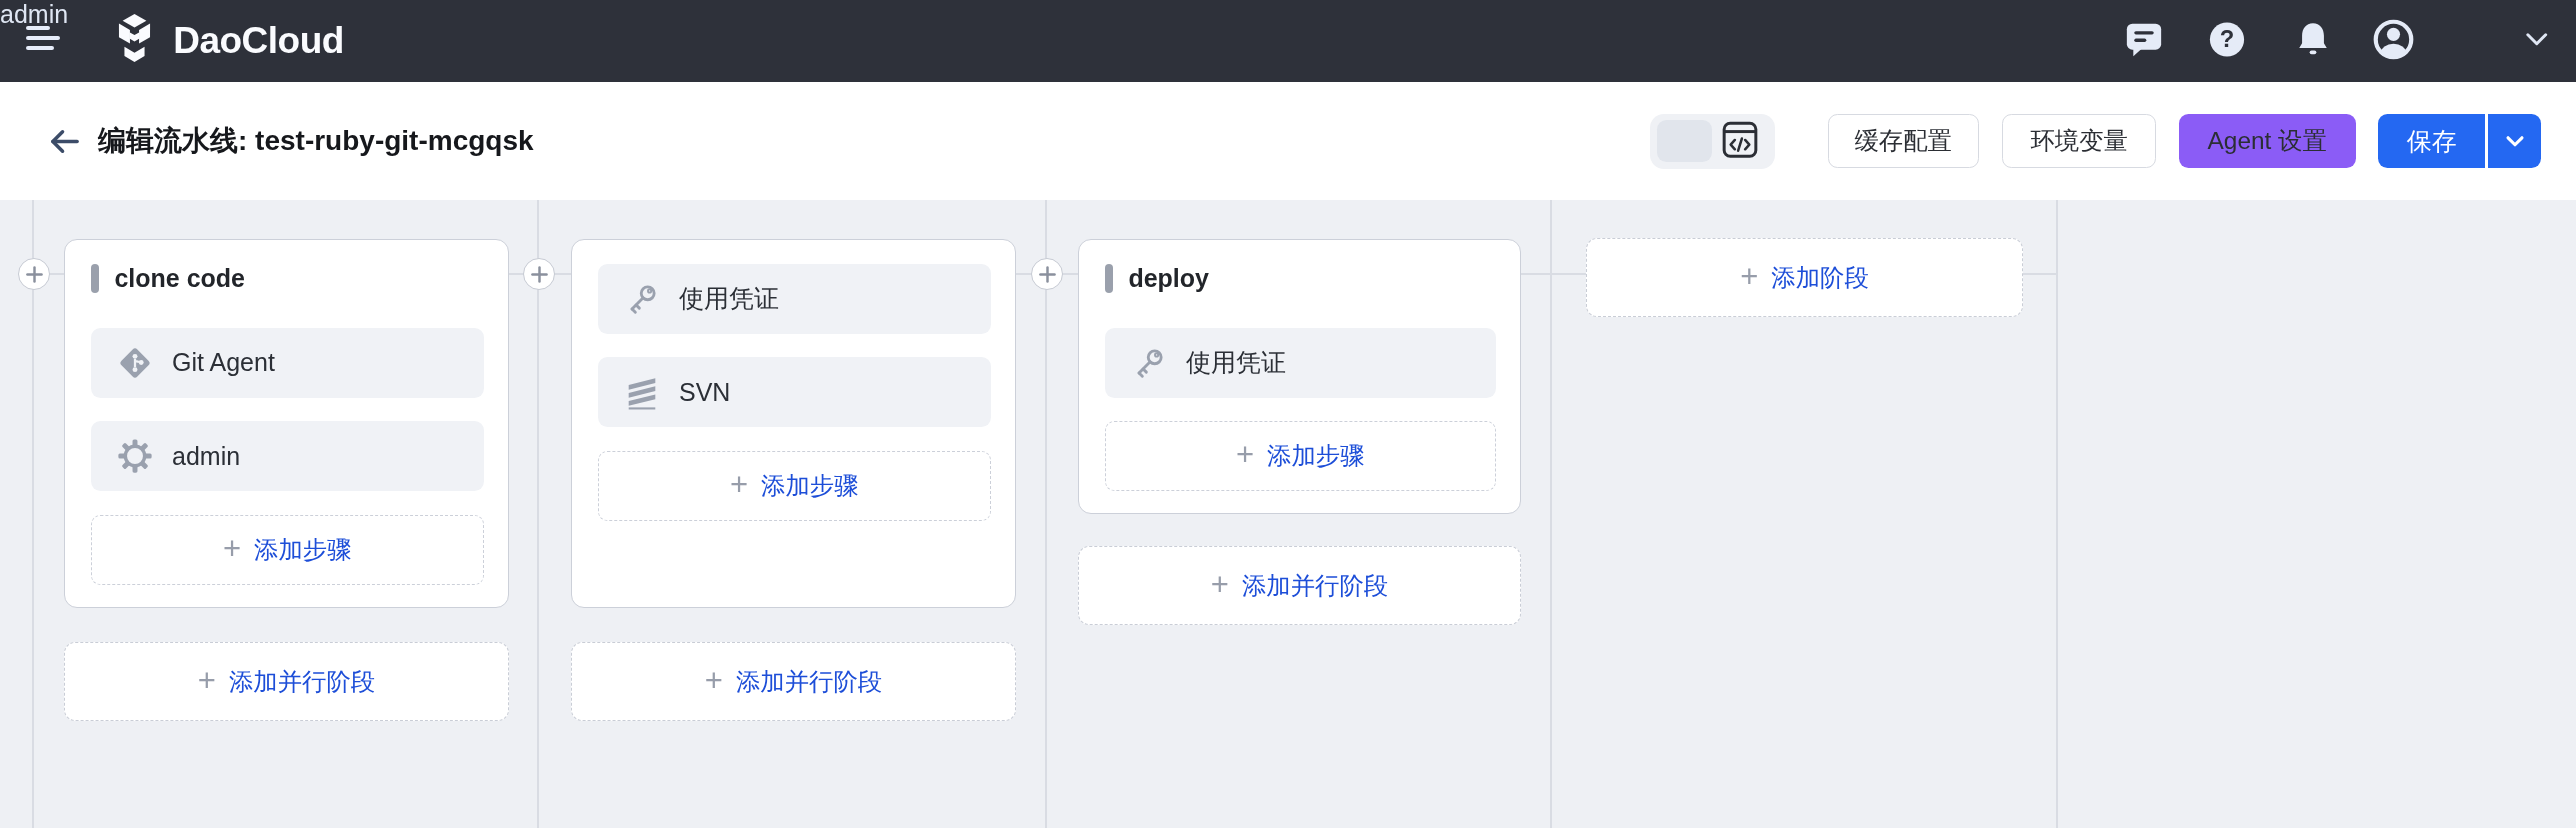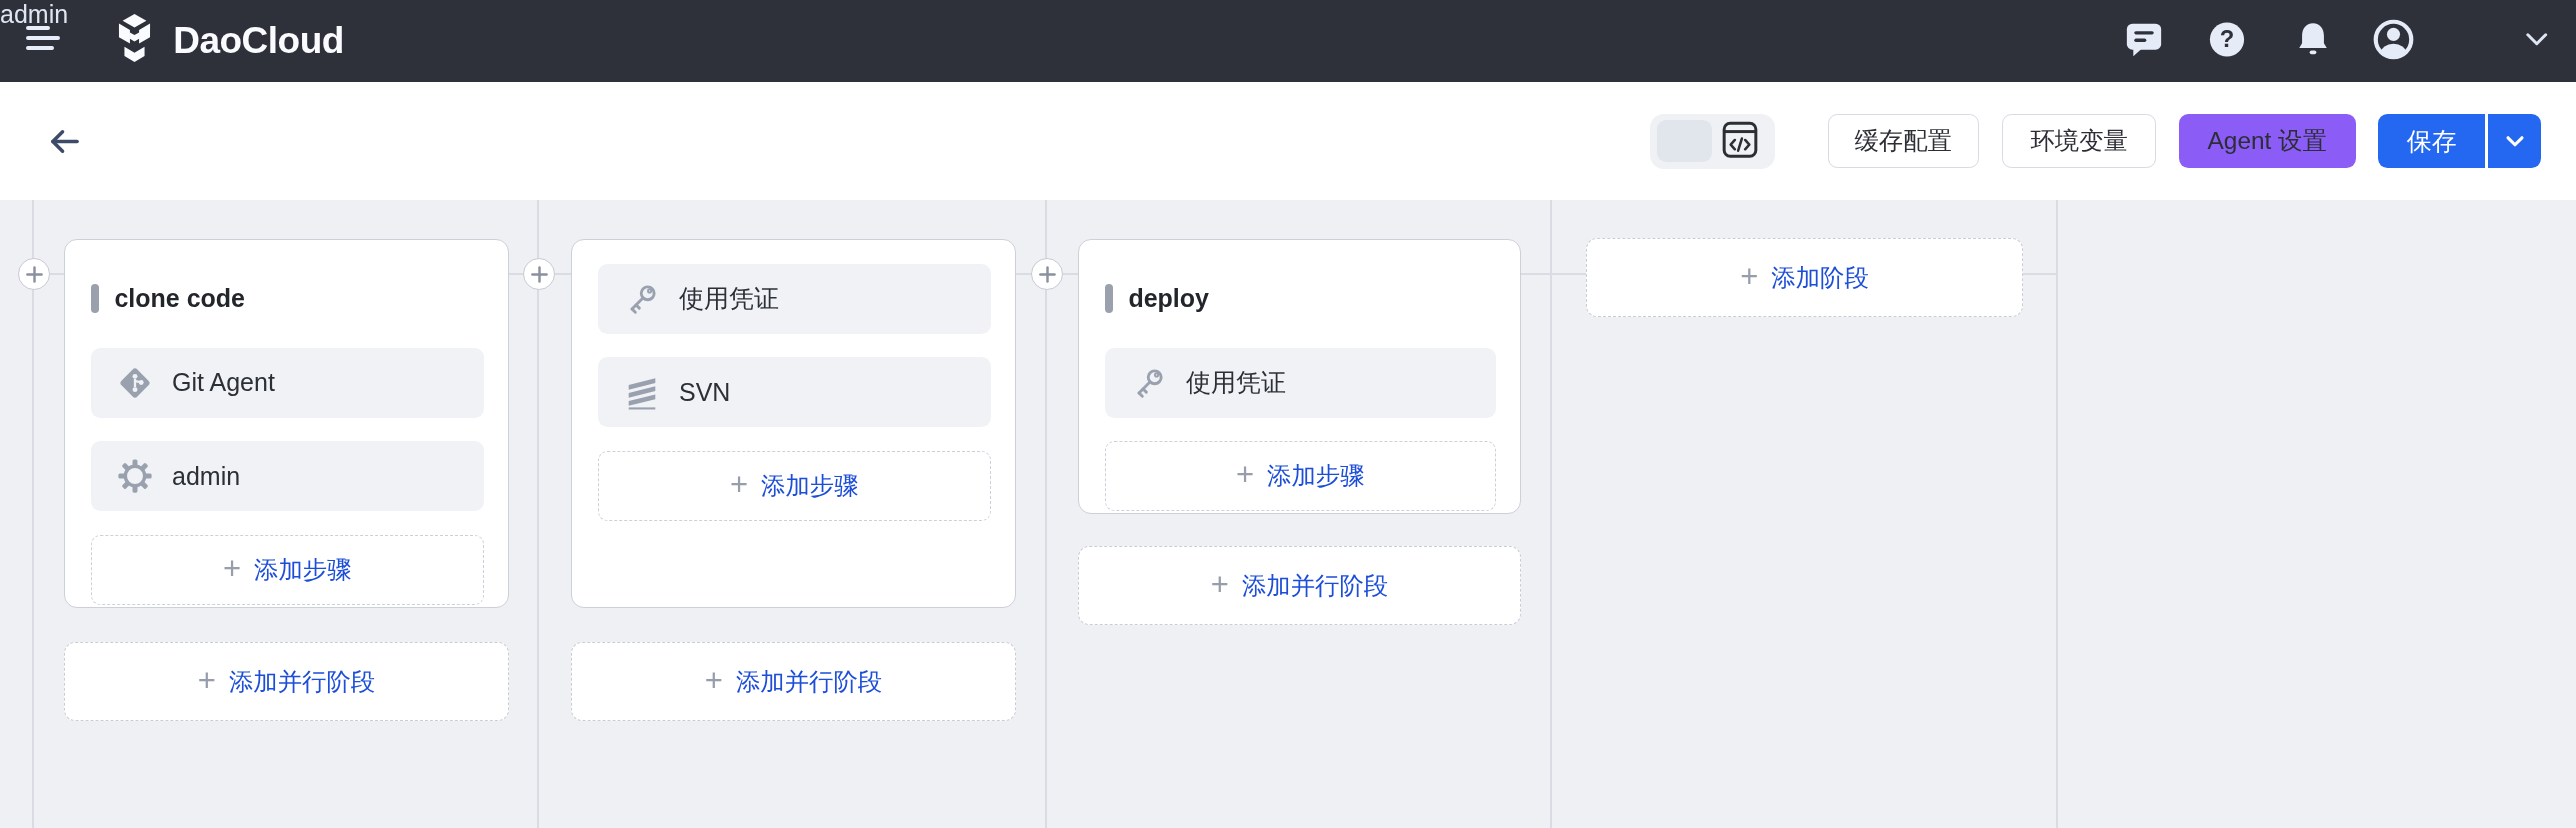--- a/index.html
+++ b/index.html
@@ -60,21 +60,21 @@
   .hseg  { position:absolute; top:73px; height:1.9px; background:#d9dce3; }
   .plus-node {
     position:absolute; top:58px; width:32px; height:32px; border-radius:50%;
     background:#ffffff; border:1.9px solid #c6cad3; cursor:pointer;
     display:flex; align-items:center; justify-content:center;
   }
   .stage-card {
     position:absolute; top:39px; background:#ffffff; border:1.9px solid #ccd0d9;
     border-radius:13px; padding:23.5px 24.4px 23.5px 26px;
   }
-  .stage-title { display:flex; align-items:center; gap:15px; height:29px; margin-bottom:35px;margin-top:20px; }
+  .stage-title { display:flex; align-items:center; gap:15px; height:29px; margin-bottom:35px; }
   .stage-marker { width:8.4px; height:29px; border-radius:4.7px; background:#9aa0ac; }
   .stage-name { font-size:25px; font-weight:600; color:#22252a; white-space:nowrap; }
   .step {
     height:70px; border-radius:9.4px; background:#f0f2f6; margin-bottom:23.5px;
     display:flex; align-items:center; gap:18px; padding:0 19px 0 25px; cursor:pointer;
   }
   .step-label { font-size:25px; color:#2b2f36; }
   .step-icon { width:38px; height:38px; flex:none; display:flex; align-items:center; justify-content:center; }
   .add-step {
     height:70px; border:1.9px dashed #ccd0d9; border-radius:9.4px; background:#fff;
@@ -166,20 +166,21 @@
     </span>
   </div>
 
   <div class="header">
     <div class="back-btn">
       <svg width="35" height="33" viewBox="0 0 36 34" fill="none" stroke="#3c4c68" stroke-width="3.6" stroke-linecap="round" stroke-linejoin="round">
         <path d="M16 7 L6 17 L16 27"></path>
           <path d="M6 17 H31"></path>
       </svg>
     </div>
+    <div class="page-title">编辑流水线: test-ruby-git-mcgqsk</div>
     <div class="header-spacer"></div>
 
     <div class="view-toggle">
       <div class="seg-active"></div>
       <div class="seg-code">
         <span>
           <svg width="38" height="41" viewBox="0 0 40 44" fill="none" stroke="#2b2e35" stroke-width="3.2" stroke-linejoin="round">
             <rect x="3" y="4.5" width="34" height="35.5" rx="6.5"></rect>
             <path d="M3 13.5 H37"></path>
             <g stroke-width="2.7" stroke-linecap="round">

